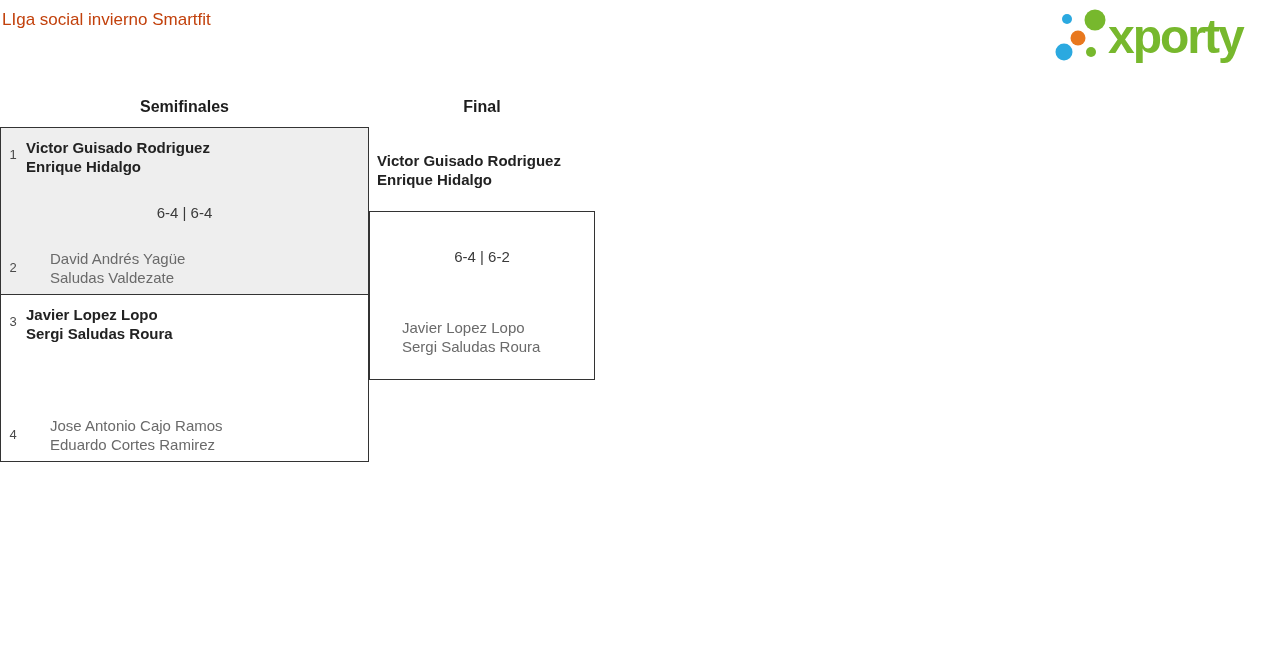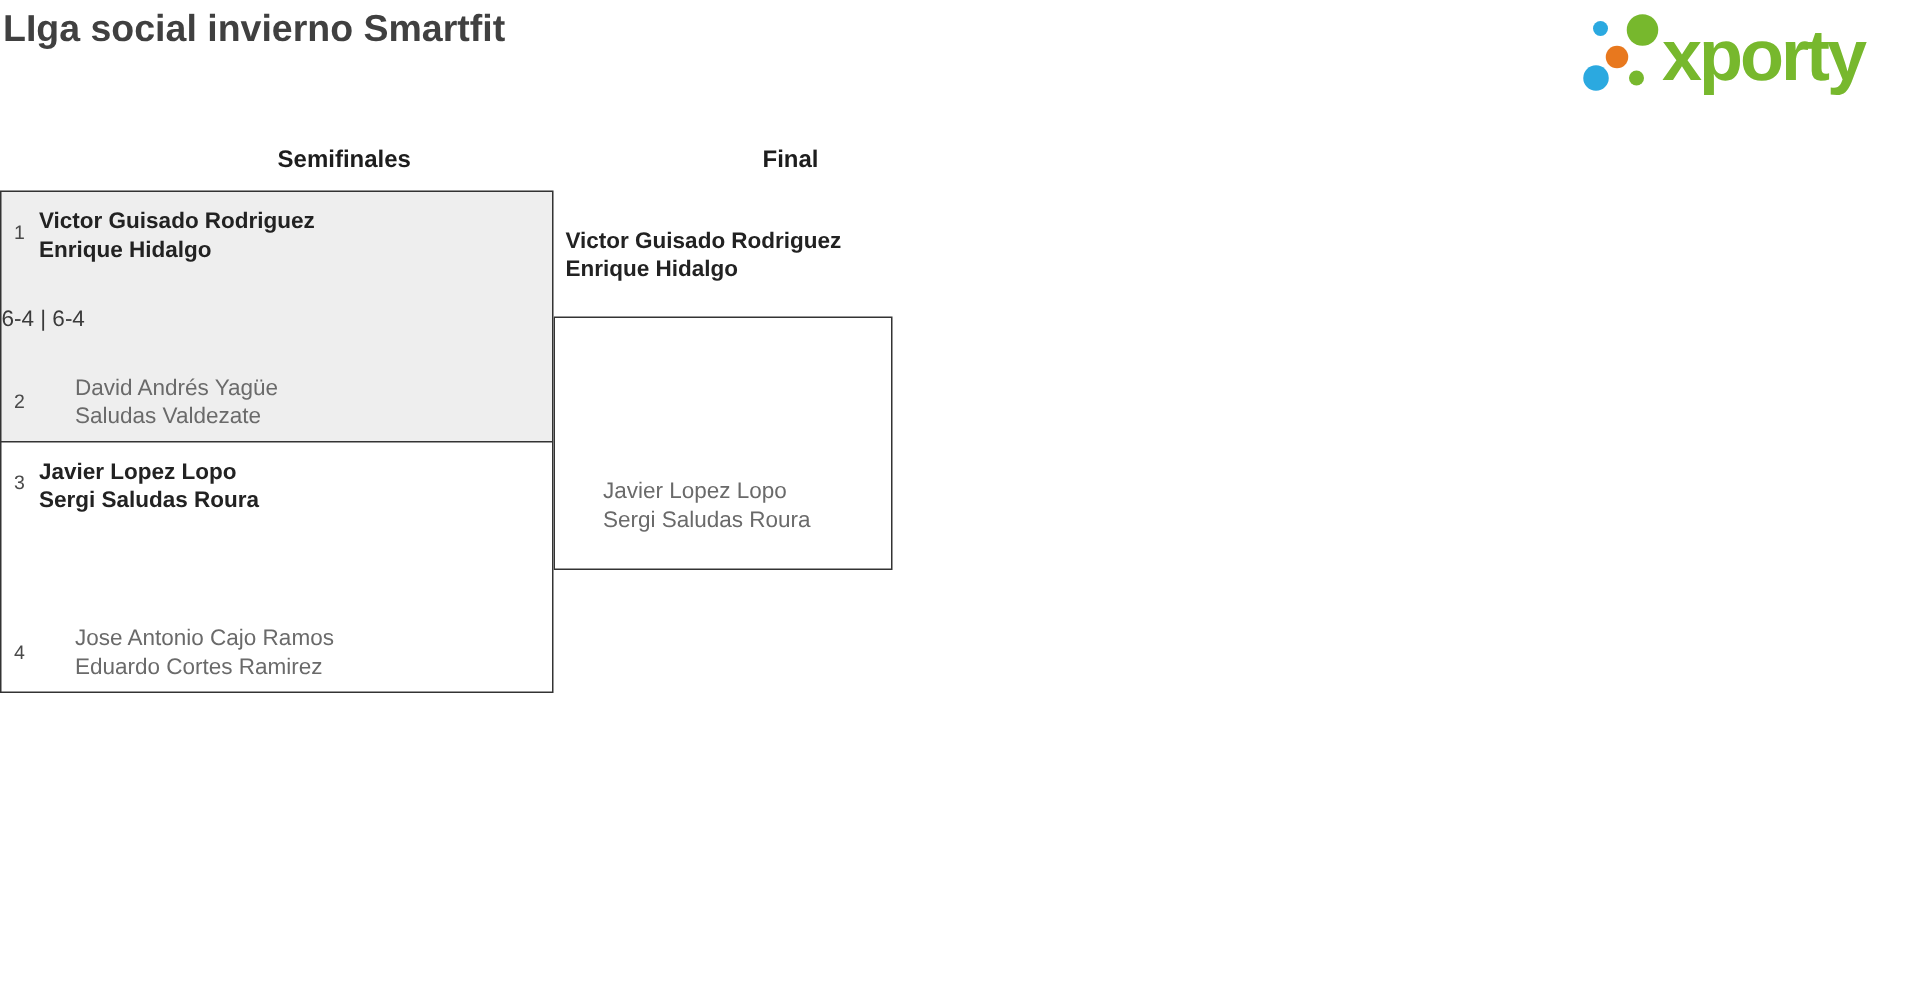--- a/index.html
+++ b/index.html
@@ -3,31 +3,31 @@
 <meta charset="utf-8">
 <style>
   html,body{margin:0;padding:0;}
   body{
     width:1280px;height:661px;position:relative;background:#ffffff;
     font-family:"Liberation Sans", sans-serif;overflow:hidden;
   }
   
   .page-title{
     position:absolute;left:2px;top:3px;
-    font-size:25px;font-weight:700;color:#404040;line-height:33px;
+    font-size:17px;font-weight:400;color:#c2410c;line-height:33px;
     letter-spacing:0px;white-space:nowrap;
   }
   .logo{
     position:absolute;left:1046px;top:0px;width:232px;height:70px;display:block;
     text-decoration:none;cursor:pointer;
   }
   
   .col-header{
     position:absolute;top:97px;font-size:16px;font-weight:700;color:#1d1d1d;
-    text-align:center;line-height:20px;padding-left:45px;
+    text-align:center;line-height:20px;
   }
   .col-header.semis{left:0px;width:369px;}
   .col-header.final{left:369px;width:226px;}
   
   .match{
     position:absolute;left:0px;width:369px;height:168px;
     border:1px solid #333333;background:#ffffff;box-sizing:border-box;
     cursor:pointer;
   }
   .match.shaded{background:#eeeeee;}
@@ -40,21 +40,21 @@
   .seed.seed-top{left:4px;top:19px;}
   .seed.seed-bottom{left:4px;top:132px;}
   .team{
     position:absolute;left:25px;font-size:15px;line-height:19px;white-space:nowrap;
   }
   .team.team-top{top:10px;}
   .team.team-bottom{top:121px;margin-left:24px;}
   .team.winner{font-weight:700;color:#222222;}
   .team.loser{font-weight:400;color:#6a6a6a;}
   .score{
-    position:absolute;left:0;width:100%;top:76px;text-align:left;
+    position:absolute;left:0;width:100%;top:76px;text-align:center;
     font-size:15px;color:#3a3a3a;line-height:18px;
   }
   
   .final-winner{
     position:absolute;left:377px;top:151px;
     font-size:15px;line-height:19px;font-weight:700;color:#222222;white-space:nowrap;
   }
   .final-box{
     position:absolute;left:369px;top:211px;width:226px;height:169px;
     border:1px solid #333333;background:#ffffff;box-sizing:border-box;cursor:pointer;
@@ -109,17 +109,18 @@
     <div>Eduardo Cortes Ramirez</div>
   </div>
 </div>
 
 <div class="final-winner">
   <div>Victor Guisado Rodriguez</div>
   <div>Enrique Hidalgo</div>
 </div>
 
 <div class="final-box">
+  <div class="score">6-4 | 6-2</div>
   <div class="team team-bottom loser">
     <div>Javier Lopez Lopo</div>
     <div>Sergi Saludas Roura</div>
   </div>
 </div>
 
 </body></html>

